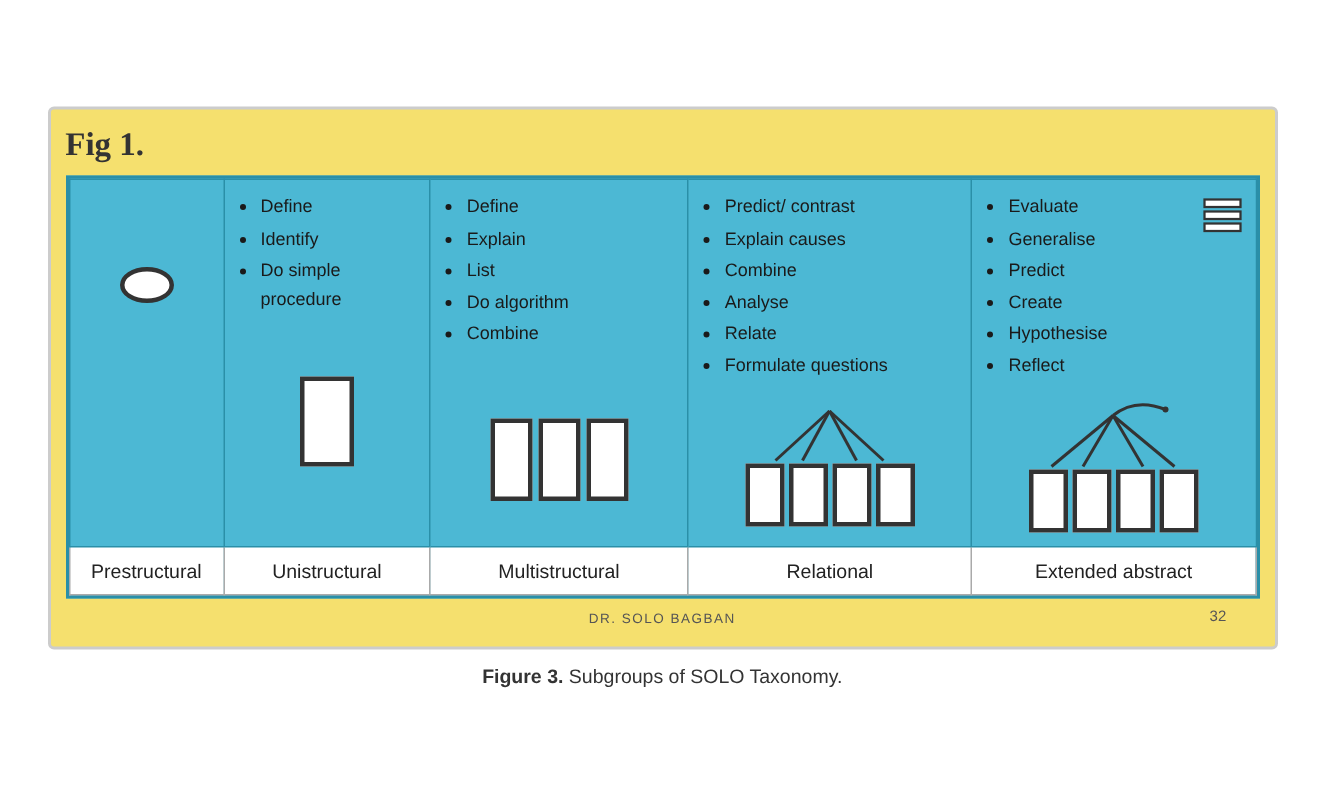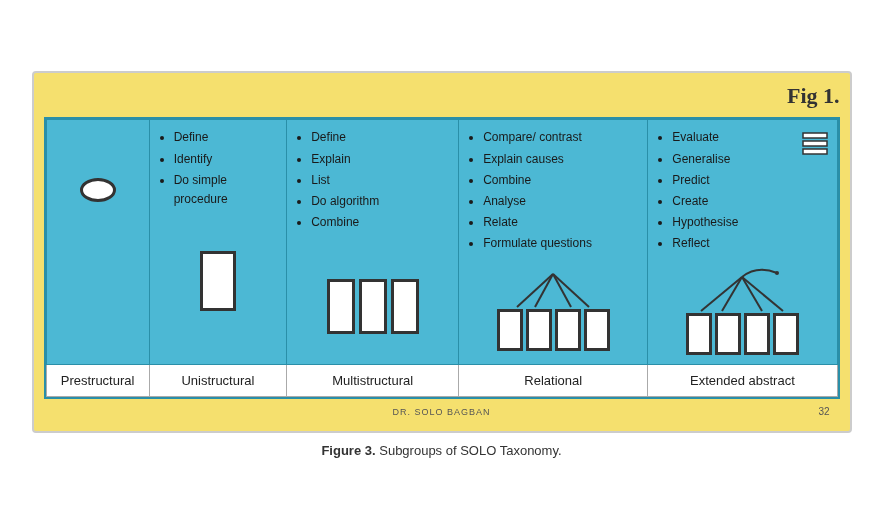--- a/index.html
+++ b/index.html
@@ -25,21 +25,21 @@
     .slide-container {
       width: 820px;
       background: #f5e06e;
       border: 2px solid #ccc;
       border-radius: 4px;
       padding: 10px;
       position: relative;
     }
 
     .slide-title {
-      text-align: right;
+      text-align: left;
       font-size: 22px;
       font-weight: bold;
       color: #333;
       margin-bottom: 8px;
       font-family: Georgia, serif;
     }
 
     .table-wrapper {
       width: 100%;
       background: #4cb8d4;
@@ -200,21 +200,21 @@
       text-align: center;
       font-size: 9px;
       color: #555;
       padding: 4px;
       letter-spacing: 1px;
     }
 
     .page-num {
       position: absolute;
       bottom: 14px;
-      right: 20px;
+      right: 32px;
       font-size: 10px;
       color: #555;
     }
 
     .figure-caption {
       text-align: left;
       font-size: 13px;
       color: #333;
       margin-top: 10px;
     }
@@ -265,21 +265,21 @@
               <div class="multi-boxes">
                 <div class="box"></div>
                 <div class="box"></div>
                 <div class="box"></div>
               </div>
             </div>
           </td>
 
           <td class="col-relational">
             <ul class="bullet-list">
-              <li>Compare/ contrast</li>
+              <li>Predict/ contrast</li>
               <li>Explain causes</li>
               <li>Combine</li>
               <li>Analyse</li>
               <li>Relate</li>
               <li>Formulate questions</li>
             </ul>
             <div class="diagram-area" style="flex-direction:column; align-items:center;">
               <div class="relational-diagram">
 
                 <svg width="100" height="40">

